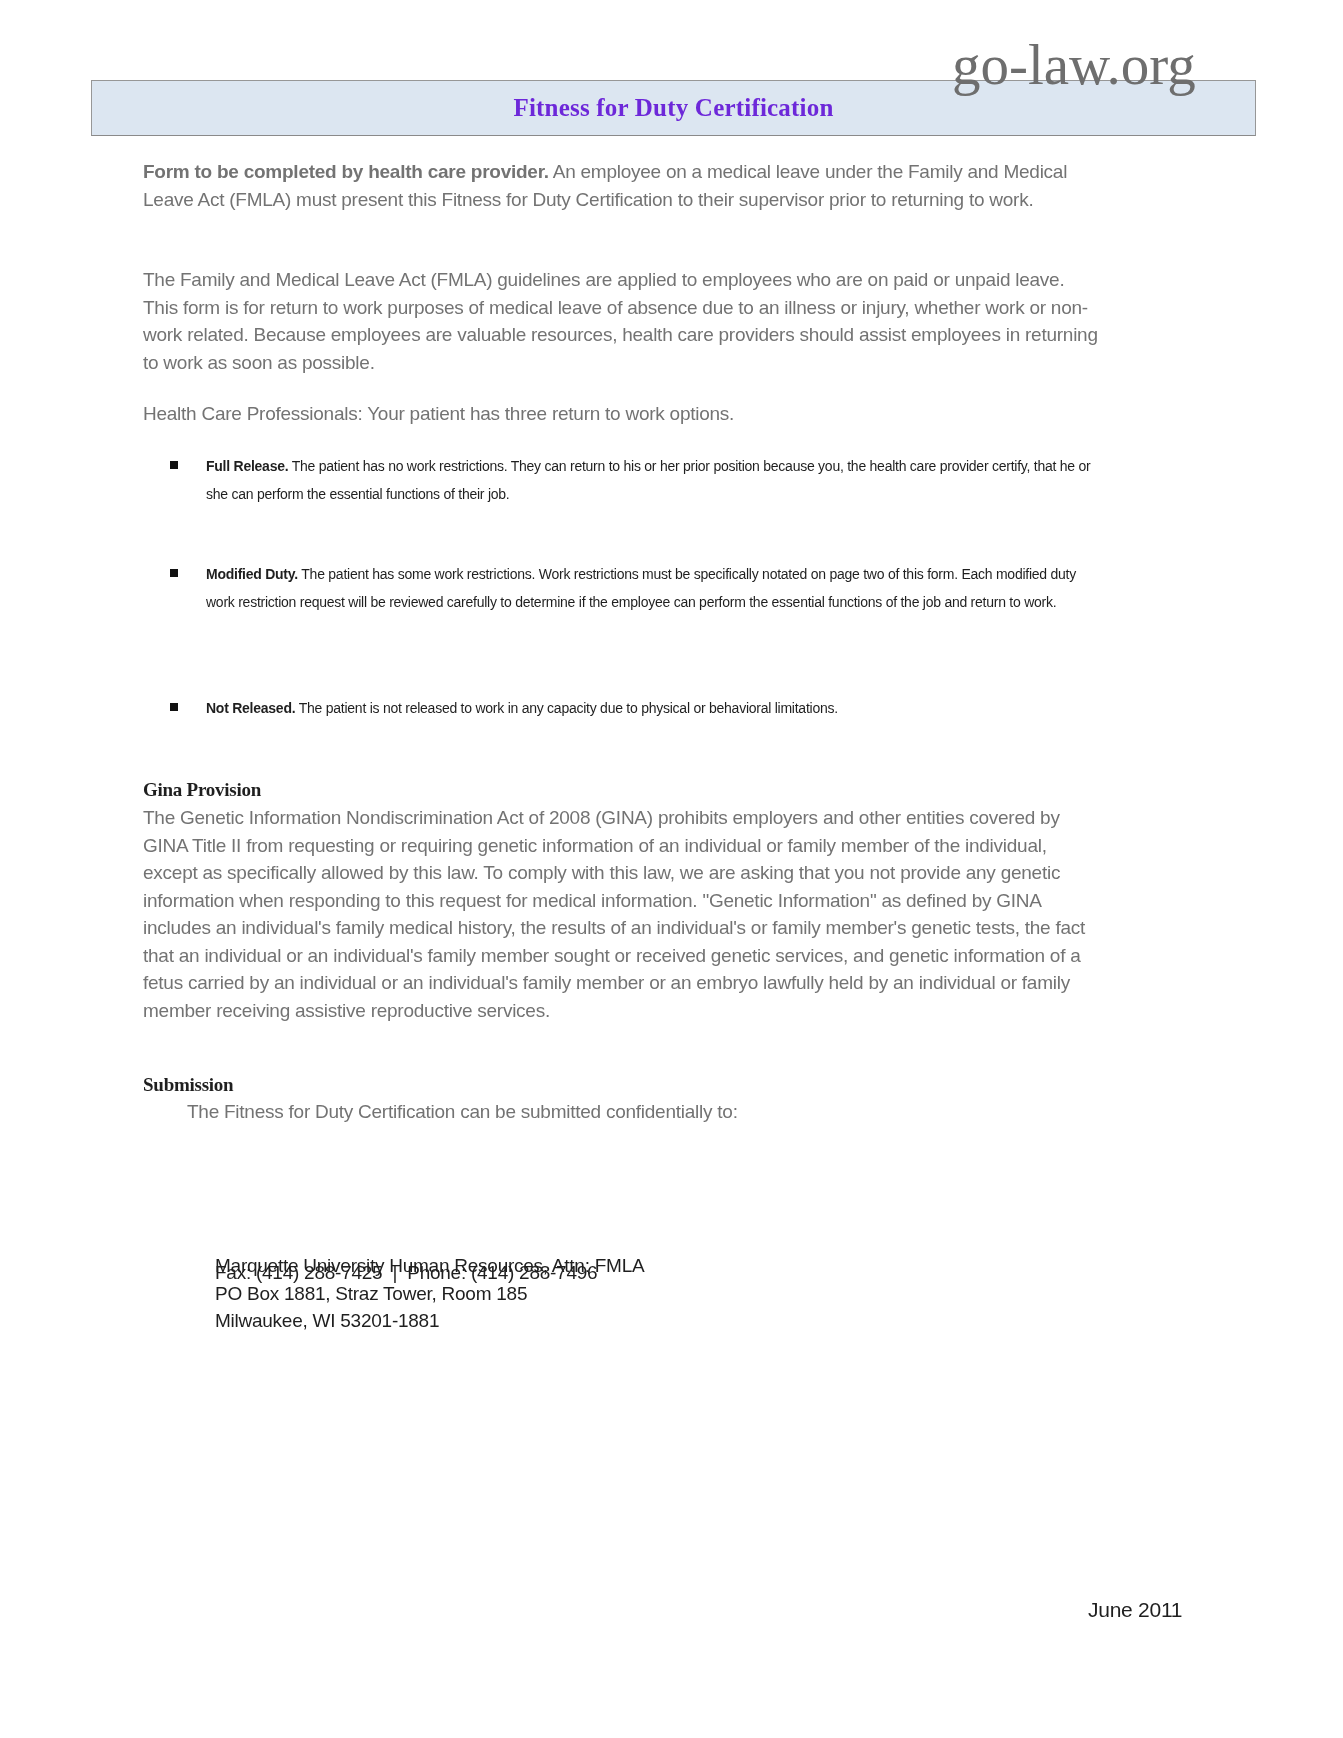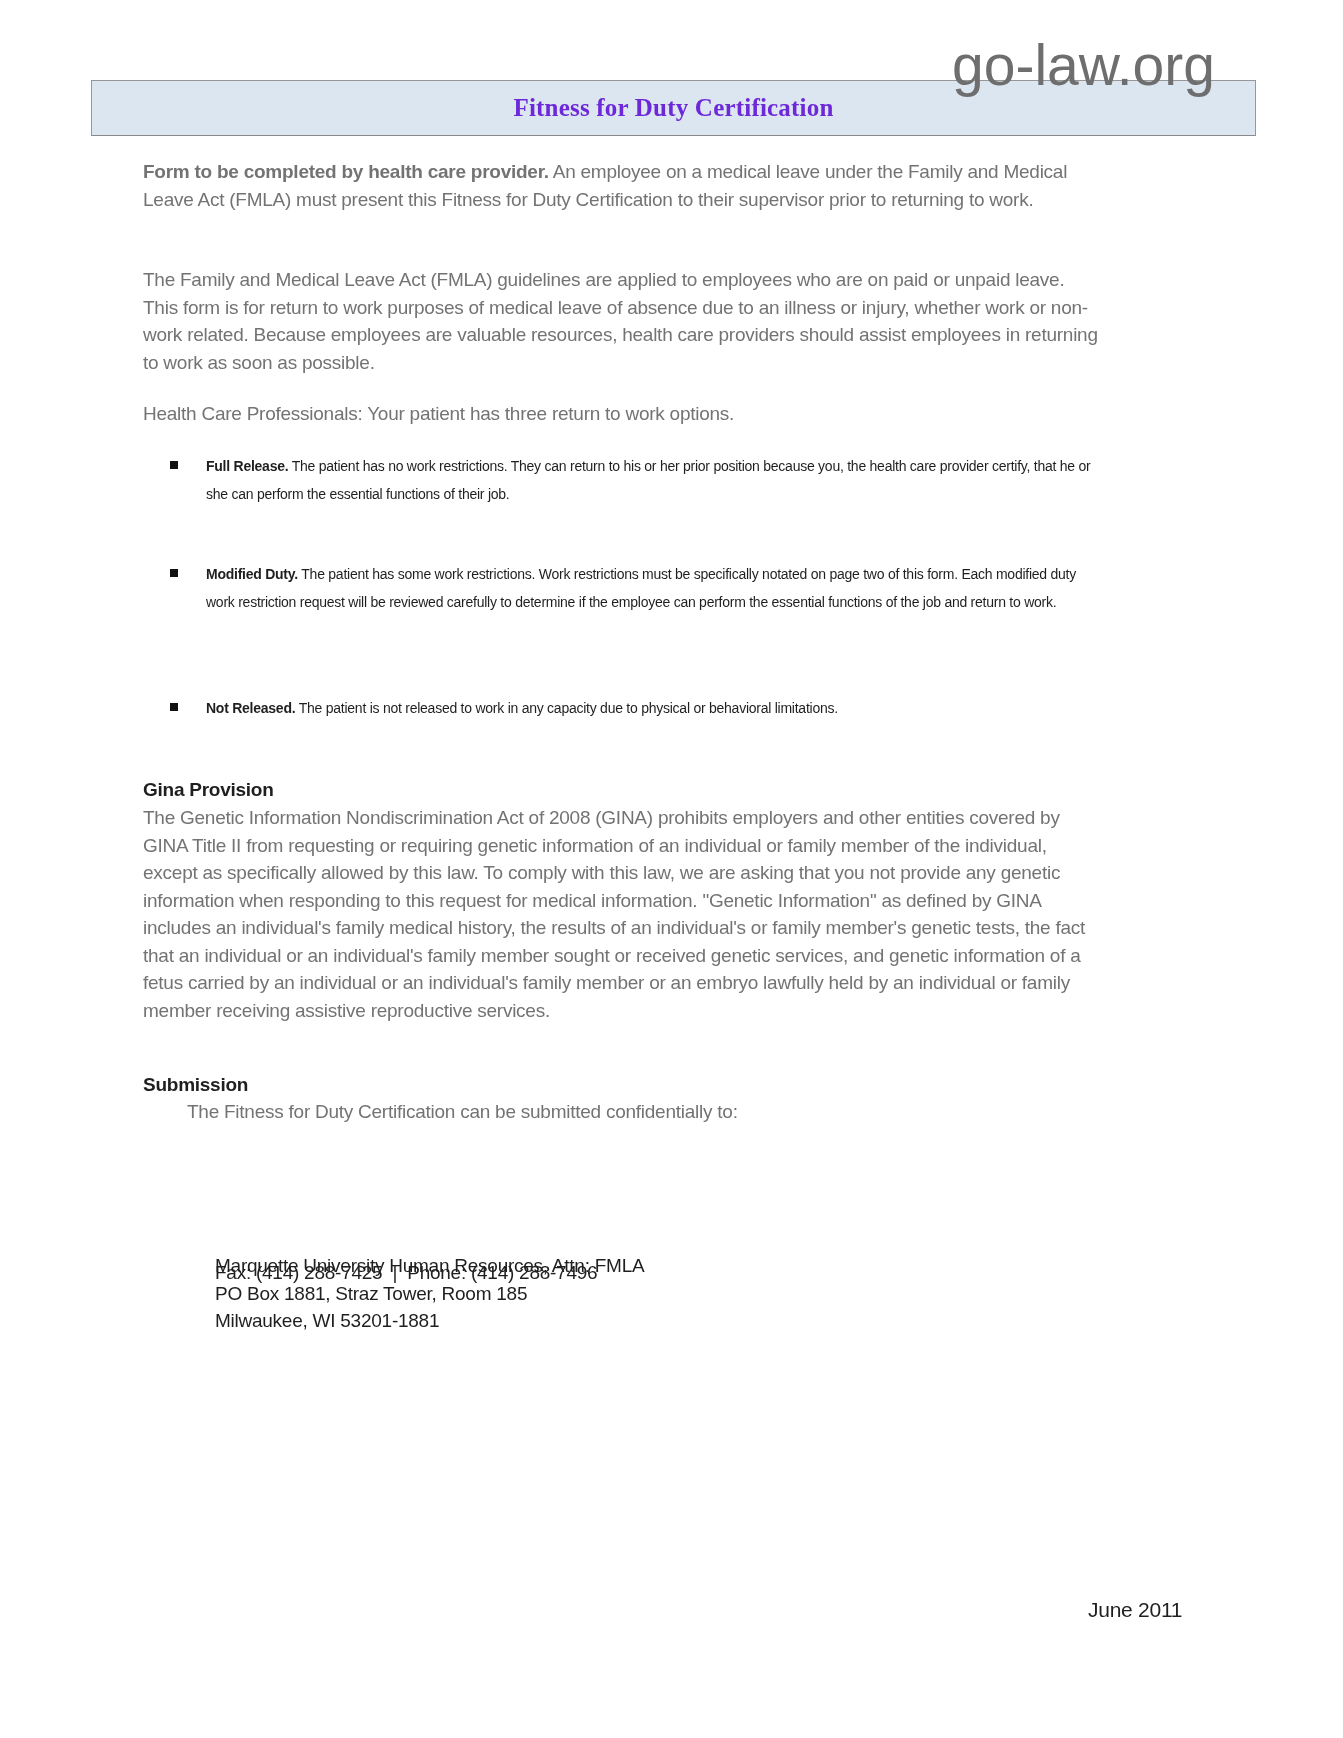--- a/index.html
+++ b/index.html
@@ -11,21 +11,21 @@
     background: #ffffff;
     font-family: "Liberation Sans", sans-serif;
     color: #1f1f1f;
     overflow: hidden;
   }
   .watermark {
     position: absolute;
     top: 32px;
     left: 952px;
     z-index: 3;
-    font-family: Liberation Sans, sans-serif;
+    font-family: Liberation Serif, serif;
     font-size: 57px;
     font-weight: 400;
     color: #6e6e6e;
     letter-spacing: 0px;
     white-space: nowrap;
   }
   .titlebar {
     position: absolute;
     top: 80px;
     left: 91px;
@@ -79,20 +79,21 @@
     line-height: 27.5px;
     letter-spacing: -0.25px;
   }
   .heading {
     position: absolute;
     left: 143px;
     font-size: 19px;
     font-weight: 700;
     line-height: 27.5px;
     letter-spacing: -0.25px;
+    font-family: Liberation Serif, serif;
   }
   .address {
     position: absolute;
     left: 215px;
     font-size: 19px;
     line-height: 27.5px;
     letter-spacing: -0.25px;
   }
   .contact {
     position: absolute;

